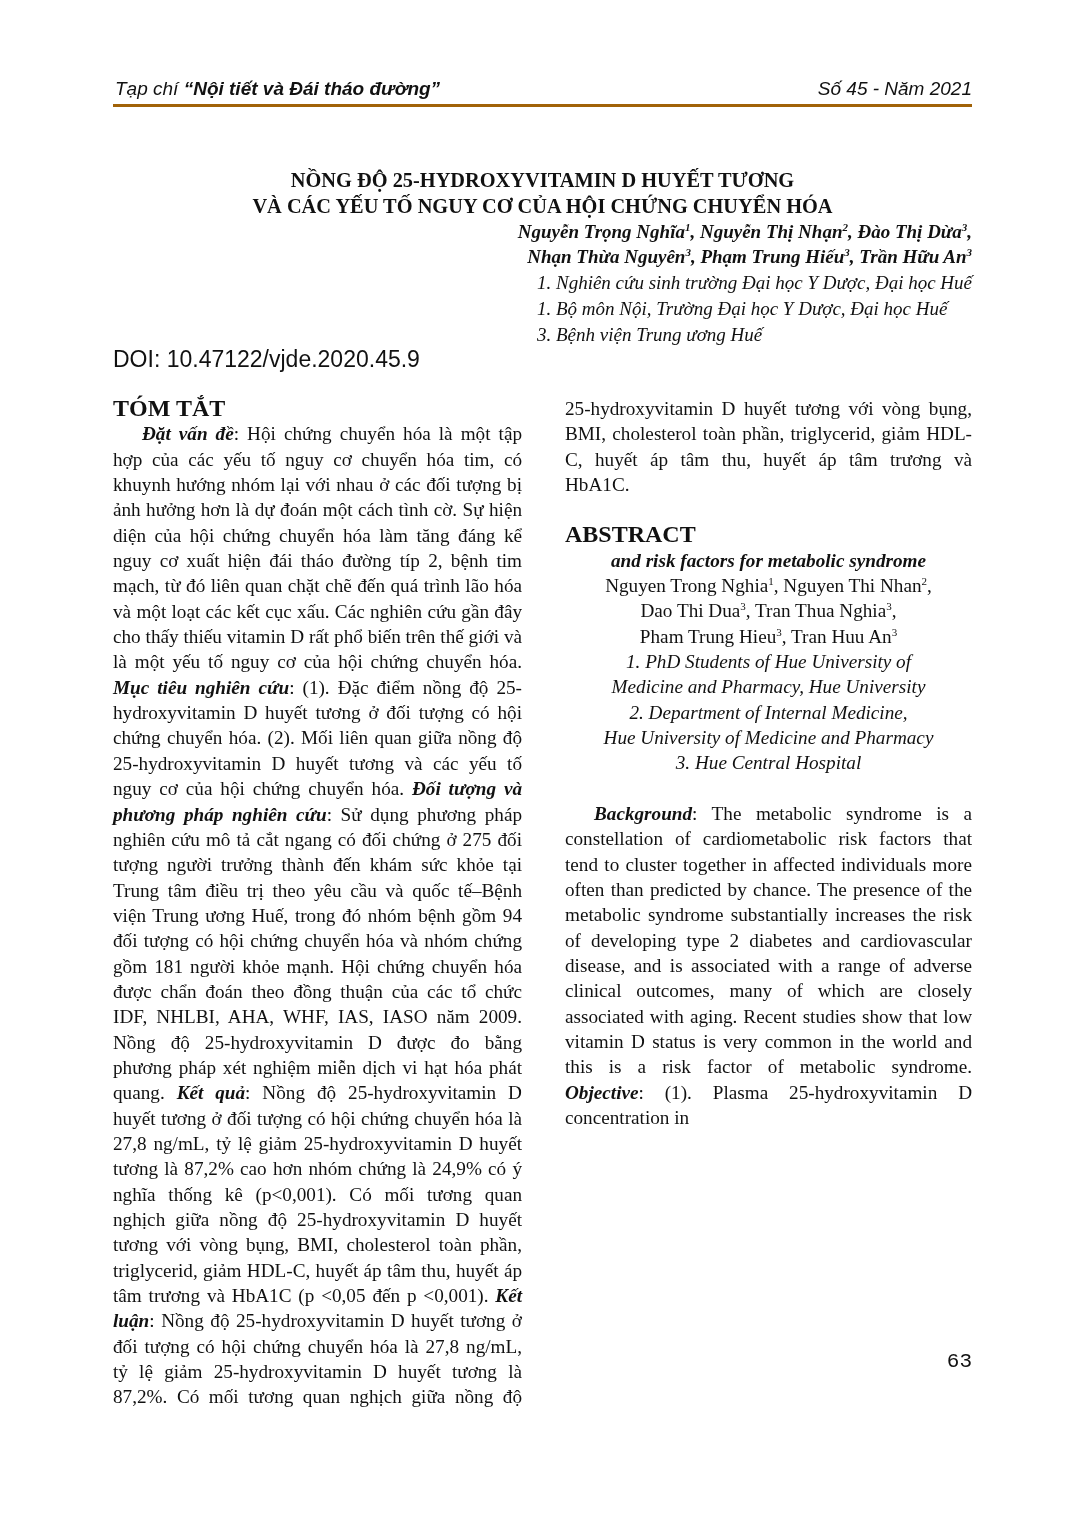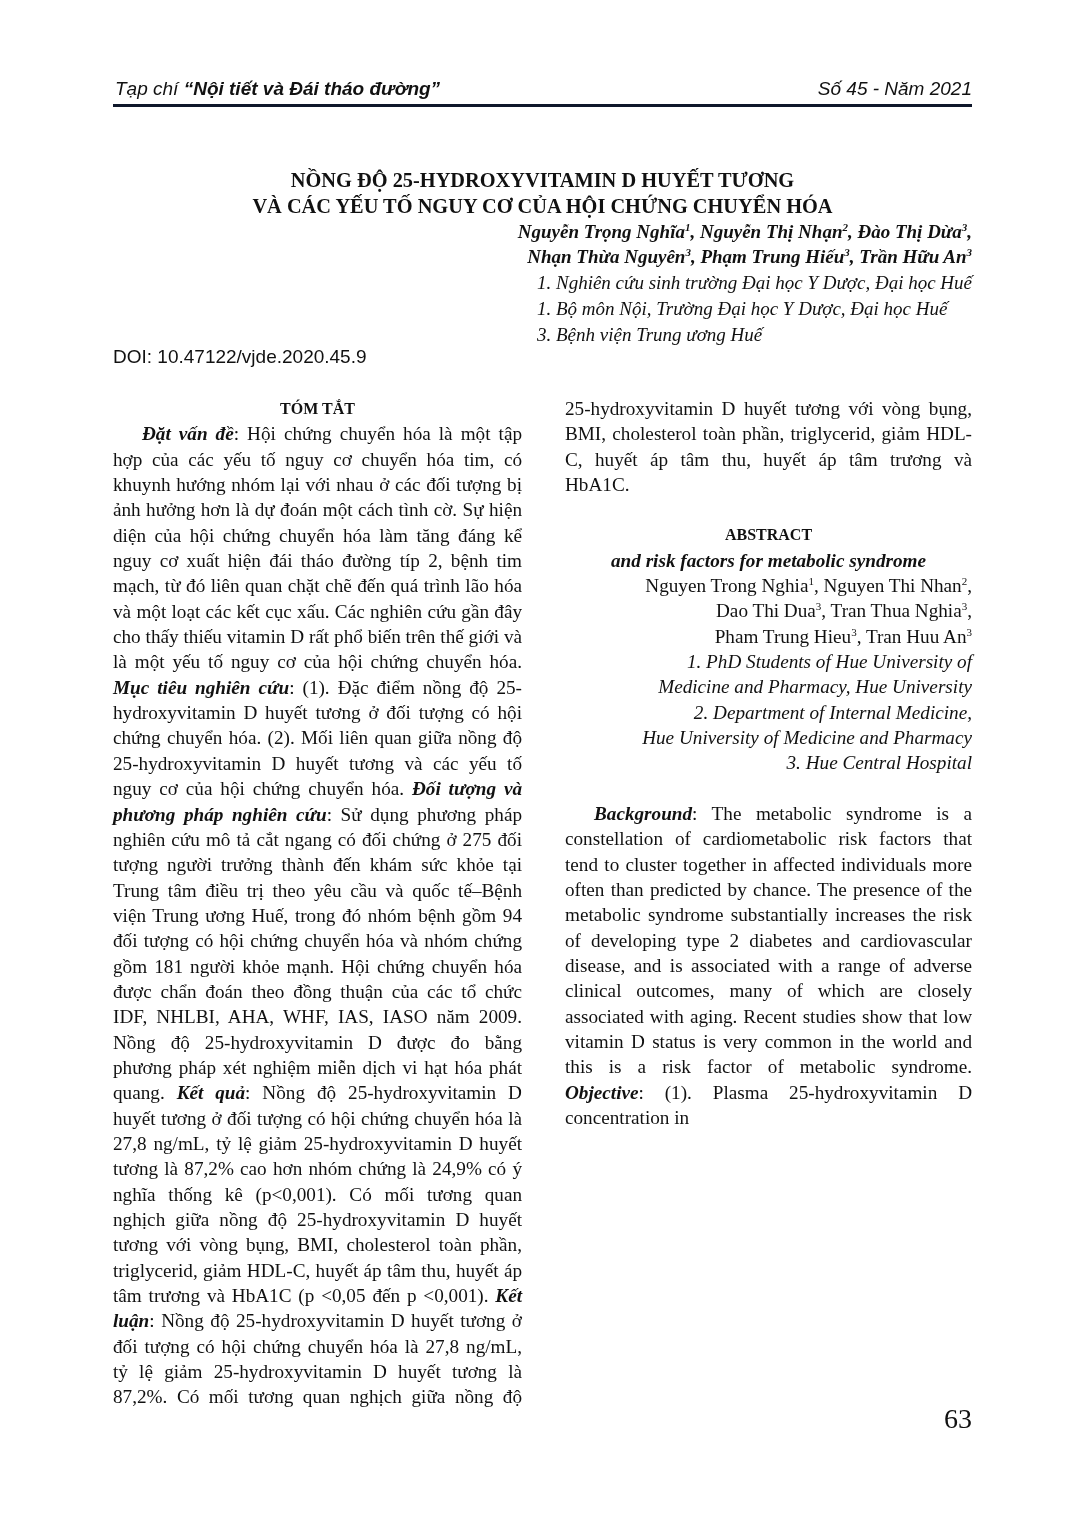--- a/index.html
+++ b/index.html
@@ -1,41 +1,41 @@
 <!DOCTYPE html>
 <html><head>
 <meta charset="utf-8">
 <style>
   html, body { margin:0; padding:0; background:#ffffff; }
   body { width:1090px; height:1528px; position:relative; overflow:hidden; color:#111; }
-  .hdr { position:absolute; left:113px; top:76px; width:859px; height:28px; border-bottom:3px solid #0f172a;
+  .hdr { position:absolute; left:113px; top:76px; width:859px; height:28px; border-bottom:3px solid #a16207;
          font-family:"Liberation Sans", sans-serif; font-size:19px; font-style:italic; }
   .hdr .l { position:absolute; left:2px; top:2px; }
   .hdr .r { position:absolute; right:0px; top:2px; }
   .hdr b { font-weight:bold; }
   .title { position:absolute; left:113px; width:859px; text-align:center; top:167px;
            font-family:"Liberation Serif", serif; font-weight:bold; font-size:21px; line-height:26px; transform:scaleX(0.97); }
   .authors { position:absolute; right:118px; top:219px; text-align:right;
              font-family:"Liberation Serif", serif; font-weight:bold; font-style:italic; font-size:19px; line-height:25px; }
   .affil { position:absolute; right:118px; top:270px; text-align:left;
            font-family:"Liberation Serif", serif; font-style:italic; font-size:19px; line-height:26px; }
-  .doi { position:absolute; left:113px; top:346px; font-family:"Liberation Sans", sans-serif; font-size:19px; }
+  .doi { position:absolute; left:113px; top:346px; font-family:"Liberation Sans", sans-serif; font-size:23px; }
   .col { position:absolute; font-family:"Liberation Serif", serif; font-size:19.2px; line-height:25.35px; text-align:justify; }
   .colL { left:113px; width:409px; top:396px; }
   .colR { left:565px; width:407px; top:396px; }
-  .sechd { text-align:center; font-weight:bold; font-size:16px; }
+  .sechd { font-weight:bold; font-size:24px; }
   .p { text-indent:29px; margin:0; }
   .p.noi { text-indent:0; }
   .bi { font-weight:bold; font-style:italic; }
   .it { font-style:italic; }
   .center-bi { text-align:center; font-weight:bold; font-style:italic; }
-  .right { text-align:right; }
+  .right { text-align:center; }
   .gap { height:25px; }
   sup { font-size:11px; line-height:0; }
-  .pgnum { position:absolute; right:118px; top:1403px; font-family:Liberation Serif, serif; font-size:28px; }
+  .pgnum { position:absolute; right:118px; top:1350px; font-family:Liberation Mono, monospace; font-size:21px; }
 </style>
 </head>
 <body>
 
 <div class="hdr">
   <span class="l"><span>Tạp chí </span><b>“Nội tiết và Đái tháo đường”</b></span>
   <span class="r">Số 45 - Năm 2021</span>
 </div>
 
 <div class="title">

